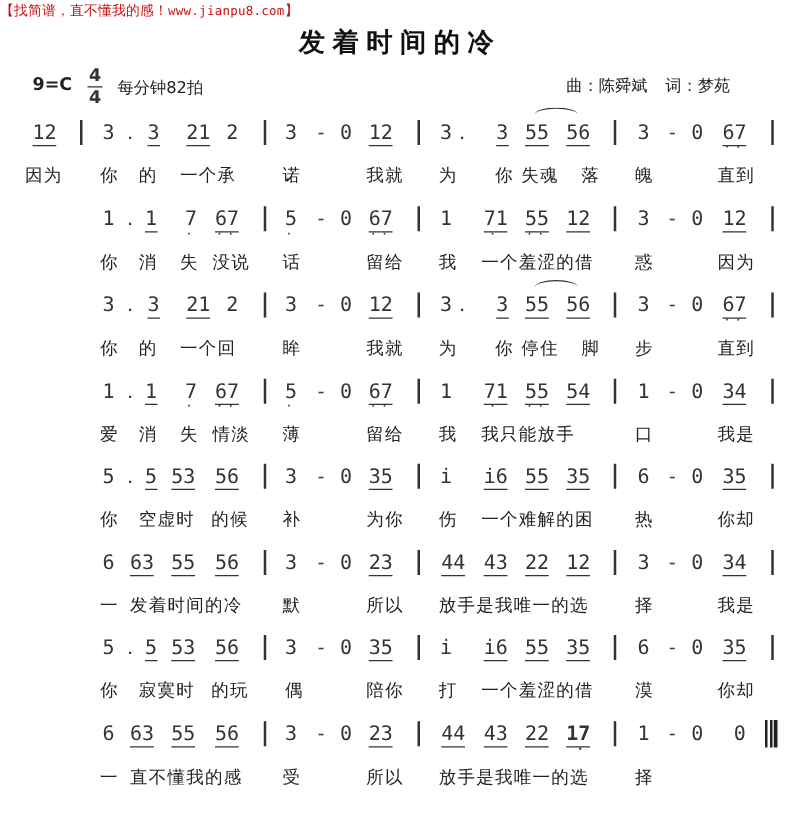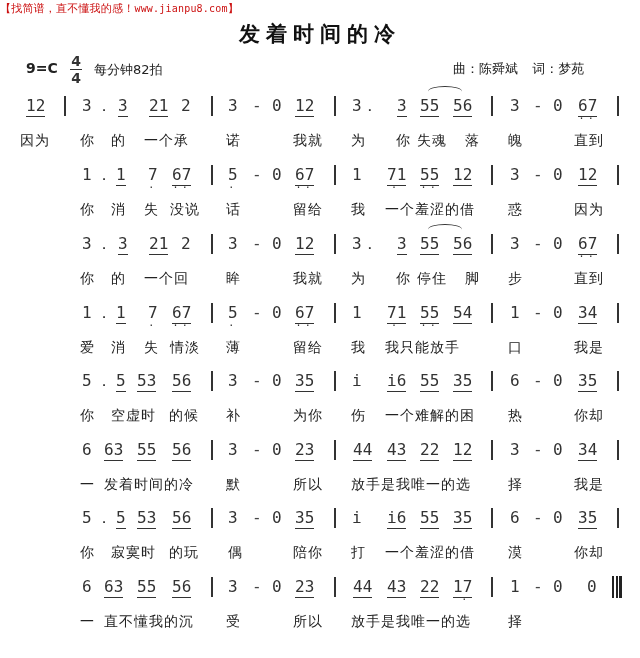--- a/index.html
+++ b/index.html
@@ -301,35 +301,35 @@
   <span class="note u" style="left:172px;" data-name="note">56</span>
   <span class="barline" style="left:211px;" data-name="barline"></span>
   <span class="note" style="left:228px;" data-name="note">3</span>
   <span class="note" style="left:252px;" data-name="note-dash">-</span>
   <span class="note" style="left:272px;" data-name="note-rest">0</span>
   <span class="note u" style="left:295px;" data-name="note">23</span>
   <span class="barline" style="left:334px;" data-name="barline"></span>
   <span class="note u" style="left:353px;" data-name="note">44</span>
   <span class="note u" style="left:387px;" data-name="note">43</span>
   <span class="note u" style="left:420px;" data-name="note">22</span>
-  <span class="note u" style="left:453px;" data-name="note-low"><span>17</span><span class="dot-below" style="text-align:right;padding-right:2px;">·</span></span>
+  <span class="note u" style="left:453px;font-weight:bold;" data-name="note-low"><span>17</span><span class="dot-below" style="text-align:right;padding-right:2px;">·</span></span>
   <span class="barline" style="left:491px;" data-name="barline"></span>
   <span class="note" style="left:510px;" data-name="note">1</span>
   <span class="note" style="left:533px;" data-name="note-dash">-</span>
   <span class="note" style="left:553px;" data-name="note-rest">0</span>
   <span class="note" style="left:587px;" data-name="note-rest">0</span>
   <span class="endbar" style="left:612px;top:-1px;" data-name="final-barline">
     <span style="left:0;width:2px;"></span>
     <span style="left:4px;width:2px;"></span>
     <span style="left:7px;width:3px;"></span>
   </span>
 </div>
 <div class="row" data-name="system-8-lyrics" style="top:613px;">
   <span class="lyric" style="left:80px;" data-name="lyric">一</span>
-  <span class="lyric" style="left:104px;" data-name="lyric">直不懂我的沉</span>
+  <span class="lyric" style="left:104px;" data-name="lyric">直不懂我的感</span>
   <span class="lyric" style="left:226px;" data-name="lyric">受</span>
   <span class="lyric" style="left:293px;" data-name="lyric">所以</span>
   <span class="lyric" style="left:351px;" data-name="lyric">放手是我唯一的选</span>
   <span class="lyric" style="left:508px;" data-name="lyric">择</span>
 </div>
 
 <style>
   
   .note[data-name="note-dash"] { color:#444; }
 </style>

